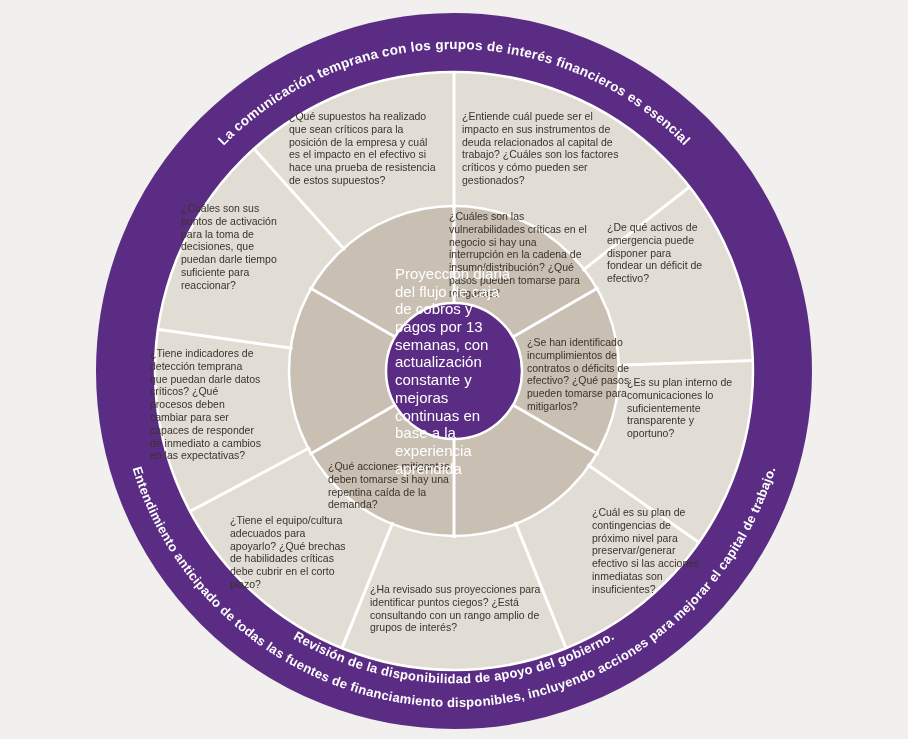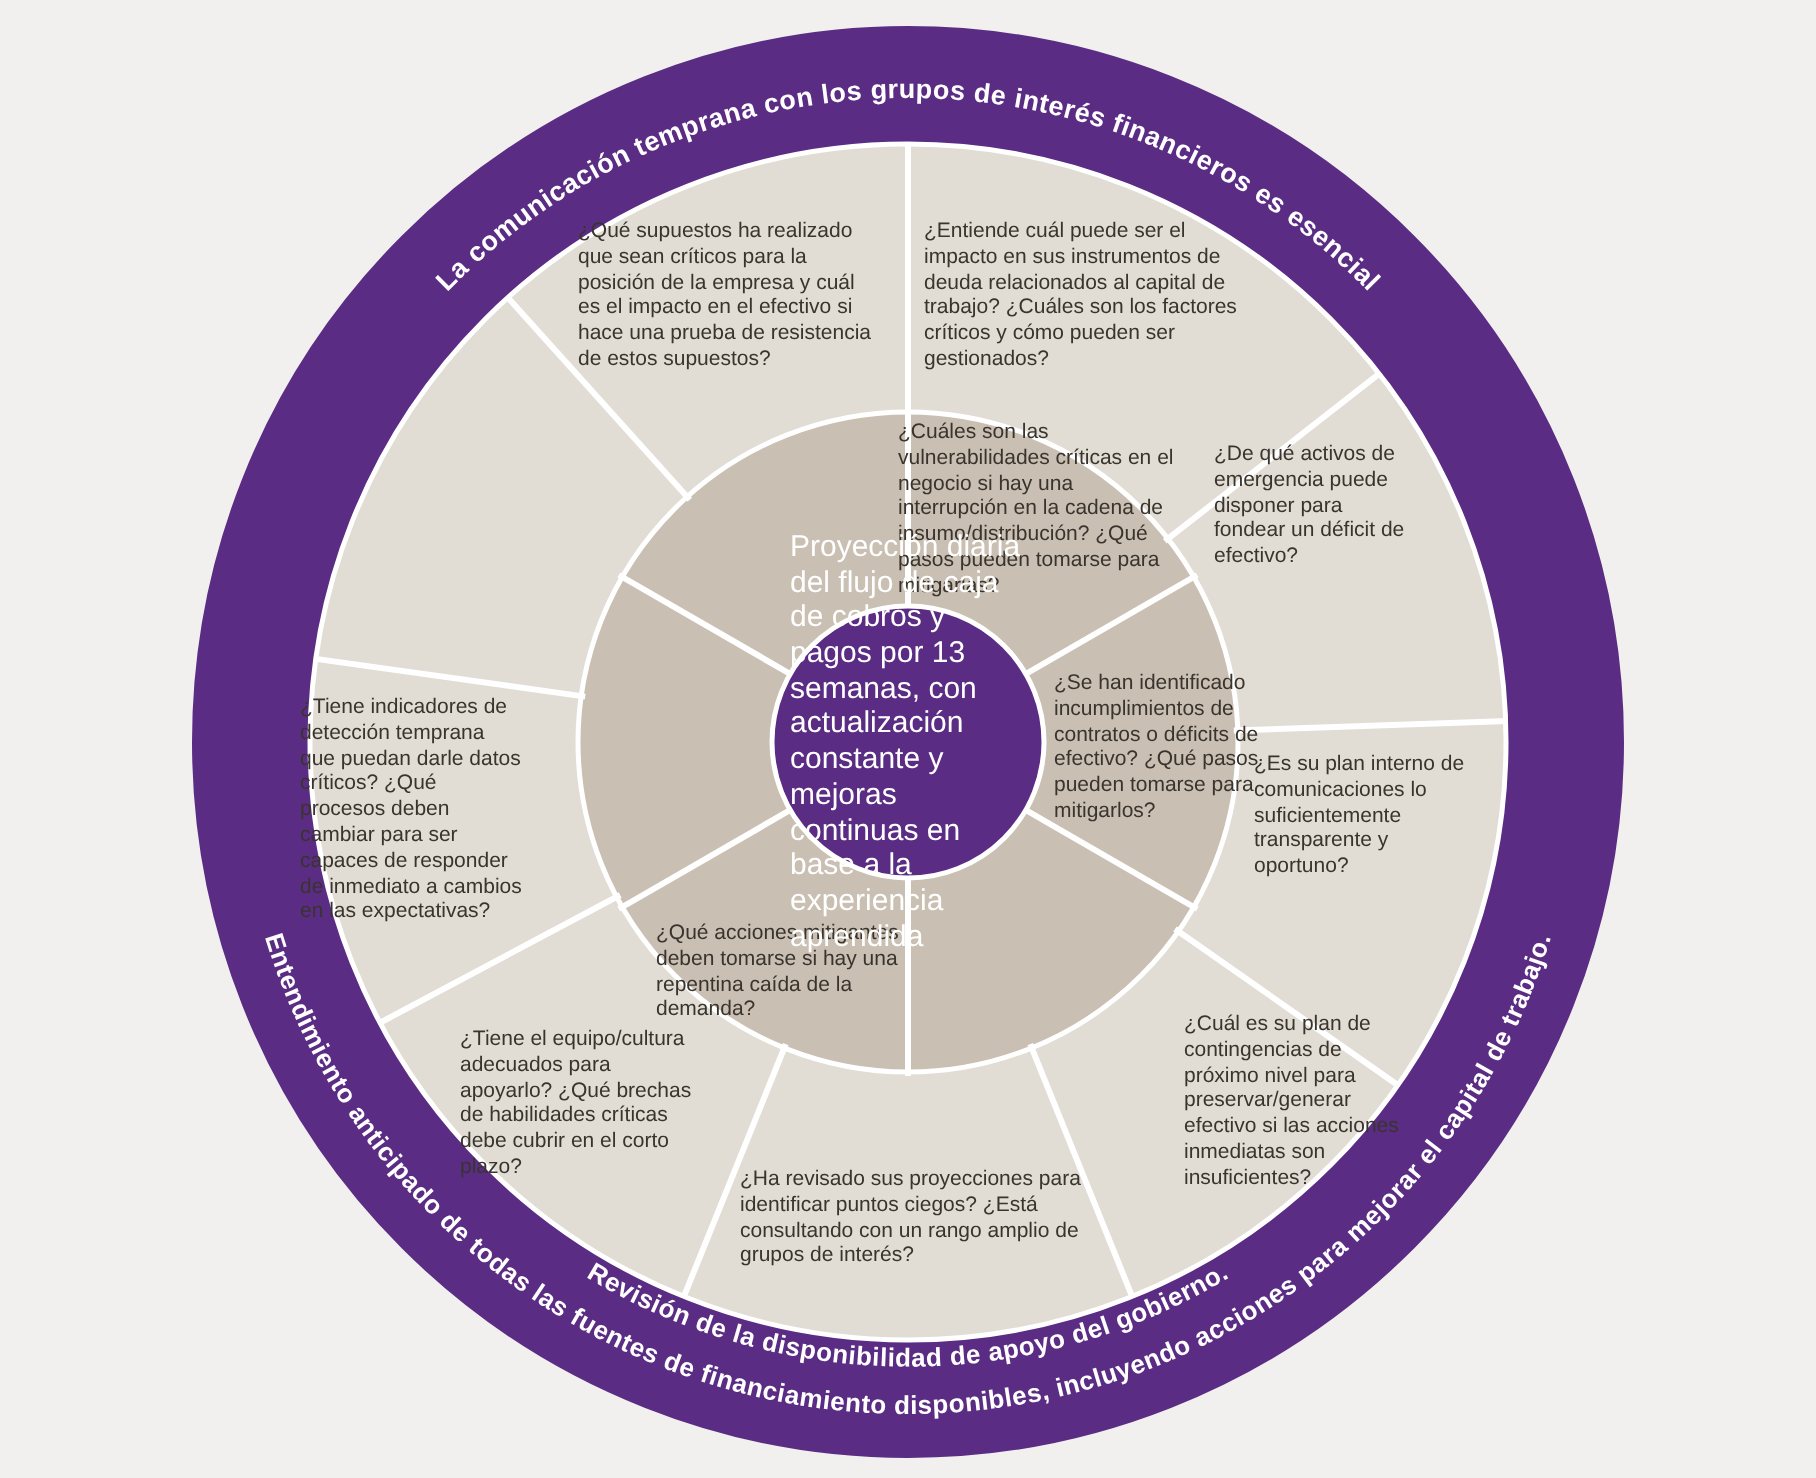--- a/index.html
+++ b/index.html
@@ -88,20 +88,21 @@
   </svg>
 
   <div class="q" style="left:365px;top:148px;width:152px">¿Qué supuestos ha realizado que sean críticos para la posición de la empresa y cuál es el impacto en el efectivo si hace una prueba de resistencia de estos supuestos?</div>
   <div class="q" style="left:547px;top:148px;width:170px">¿Entiende cuál puede ser el impacto en sus instrumentos de deuda relacionados al capital de trabajo? ¿Cuáles son los factores críticos y cómo pueden ser gestionados?</div>
   <div class="q" style="left:657px;top:253px;width:100px">¿De qué activos de emergencia puede disponer para fondear un déficit de efectivo?</div>
   <div class="q" style="left:680px;top:408px;width:106px">¿Es su plan interno de comunicaciones lo suficientemente transparente y oportuno?</div>
   <div class="q" style="left:650px;top:551px;width:116px">¿Cuál es su plan de contingencias de próximo nivel para preservar/generar efectivo si las acciones inmediatas son insuficientes?</div>
   <div class="q" style="left:456px;top:609px;width:172px">¿Ha revisado sus proyecciones para identificar puntos ciegos? ¿Está consultando con un rango amplio de grupos de interés?</div>
   <div class="q" style="left:291px;top:552px;width:122px">¿Tiene el equipo/cultura adecuados para apoyarlo? ¿Qué brechas de habilidades críticas debe cubrir en el corto plazo?</div>
   <div class="q" style="left:206px;top:405px;width:112px">¿Tiene indicadores de detección temprana que puedan darle datos críticos? ¿Qué procesos deben cambiar para ser capaces de responder de inmediato a cambios en las expectativas?</div>
+  <div class="q" style="left:236px;top:247px;width:110px">¿Cuáles son sus puntos de activación para la toma de decisiones, que puedan darle tiempo suficiente para reaccionar?</div>
 
   <div class="q" style="left:521px;top:255px;width:144px">¿Cuáles son las vulnerabilidades críticas en el negocio si hay una interrupción en la cadena de insumo/distribución? ¿Qué pasos pueden tomarse para mitigarlas?</div>
   <div class="q" style="left:586px;top:374px;width:118px">¿Se han identificado incumplimientos de contratos o déficits de efectivo? ¿Qué pasos pueden tomarse para mitigarlos?</div>
   <div class="q" style="left:391px;top:486px;width:126px">¿Qué acciones mitigantes deben tomarse si hay una repentina caída de la demanda?</div>
 
   <div class="q center-text" style="left:454px;top:371px;width:118px">Proyección diaria del flujo de caja de cobros y pagos por 13 semanas, con actualización constante y mejoras continuas en base a la experiencia aprendida</div>
 
 </div>
 
 </body></html>

